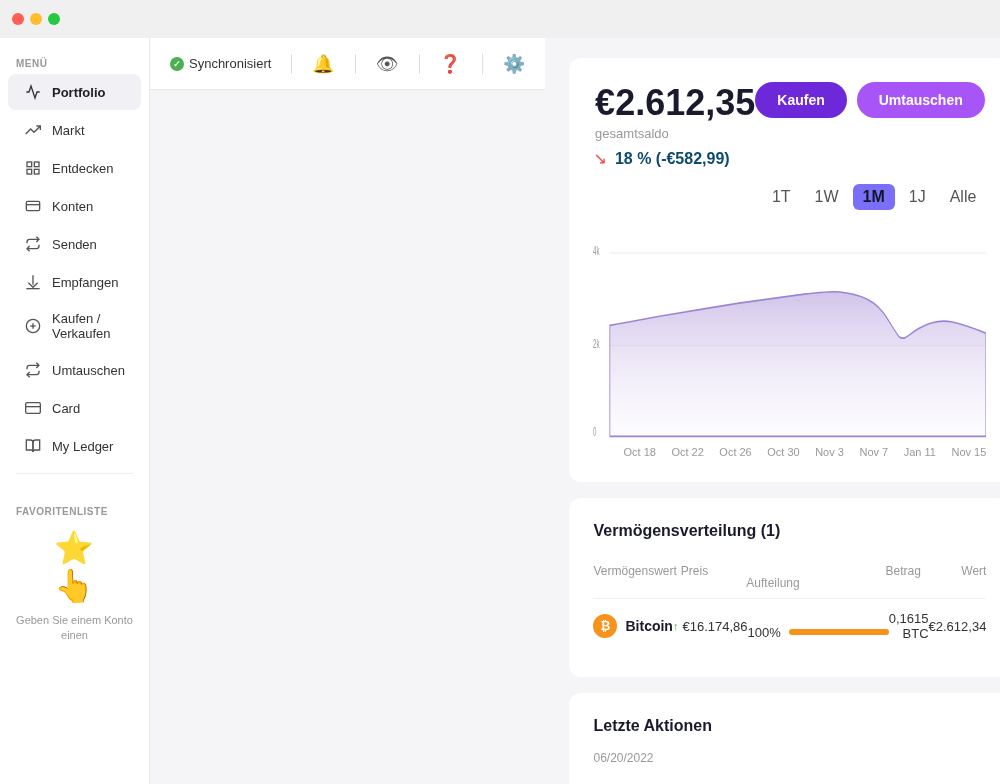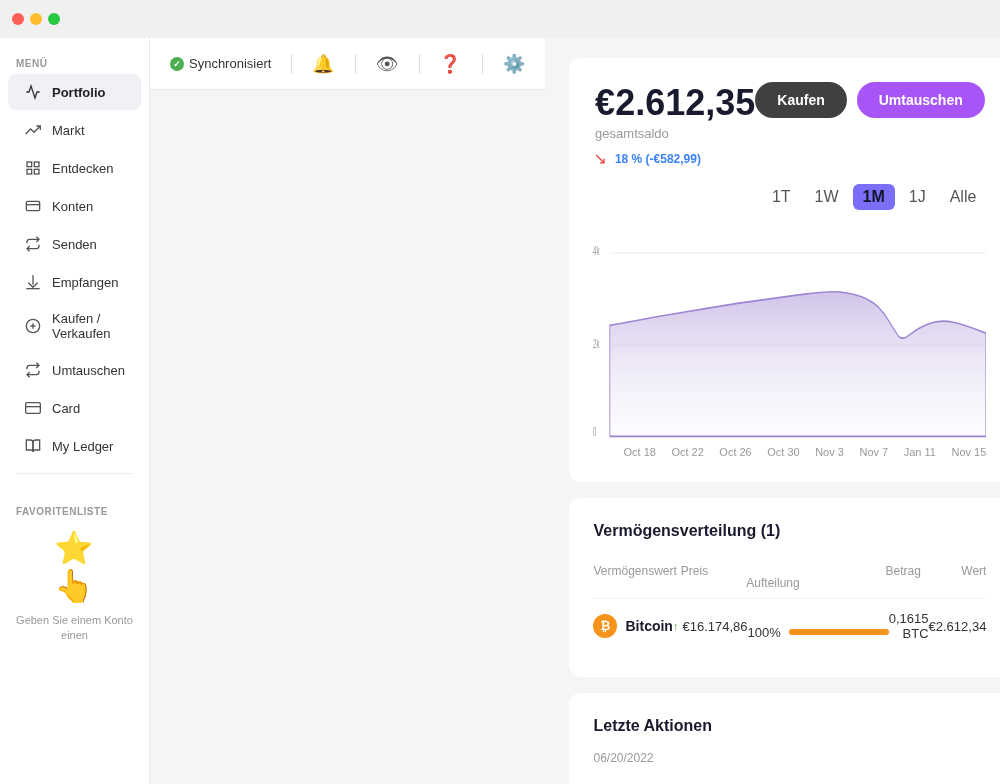--- a/index.html
+++ b/index.html
@@ -41,26 +41,26 @@
     
     .portfolio-content { padding: 20px 24px; }
 
     .portfolio-card { background: #fff; border-radius: 12px; padding: 24px; margin-bottom: 16px; }
 
     .balance-row { display: flex; justify-content: center; align-items: flex-start; margin-bottom: 8px; }
     .balance-amount { font-size: 36px; font-weight: 700; color: #1a1a2e; }
     .balance-label { font-size: 13px; color: #999; margin-top: 2px; }
     .btn-group { display: flex; gap: 10px; }
     .btn { padding: 10px 22px; border-radius: 20px; border: none; cursor: pointer; font-size: 14px; font-weight: 600; }
-    .btn-buy { background: #404040; color: #fff; }
+    .btn-buy { background: #6d28d9; color: #fff; }
     .btn-exchange { background: #a855f7; color: #fff; }
 
     .change-row { display: flex; align-items: center; gap: 8px; margin-bottom: 16px; }
     .change-arrow { color: #ef4444; font-size: 16px; }
-    .change-text { color: #3b82f6; font-size: 12px; font-weight: 600; }
+    .change-text { color: #0c4a6e; font-size: 16px; font-weight: 600; }
 
     
     .time-selector { display: flex; gap: 4px; margin-bottom: 8px; justify-content: flex-end; }
     .time-btn { padding: 4px 10px; border: none; background: transparent; border-radius: 6px; font-size: 16px; color: #555; cursor: pointer; }
     .time-btn.active { background: #7c6ff7; color: #0f172a; font-weight: 600; }
 
     
     .chart-container { width: 100%; height: 200px; position: relative; margin-top: 24px; }
     .chart-svg { width: 100%; height: 100%; }
     .chart-label { font-size: 11px; fill: #999; }

